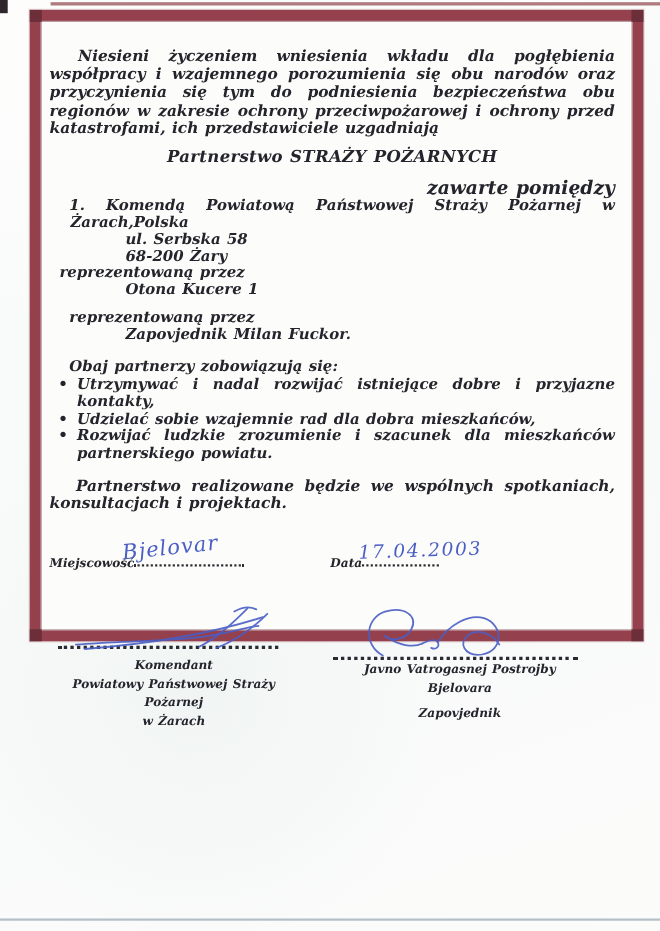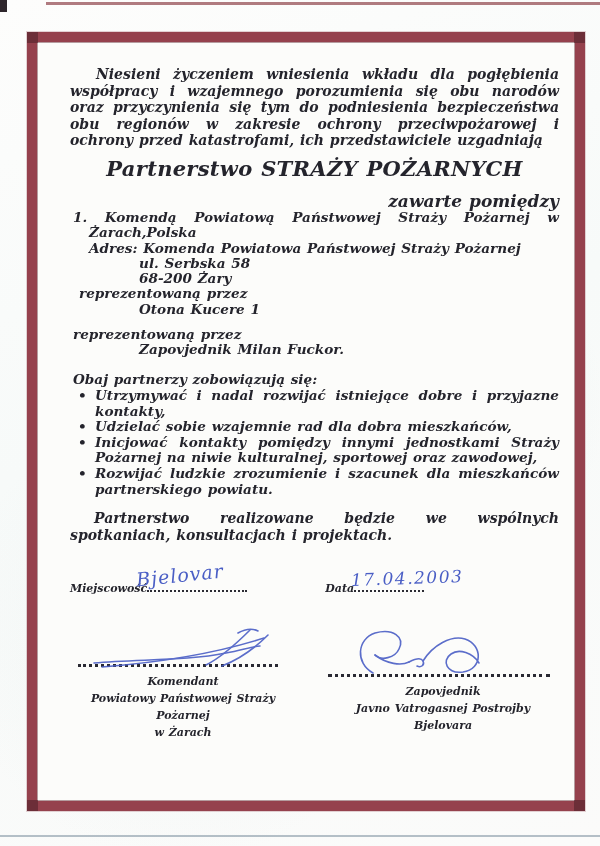--- a/index.html
+++ b/index.html
@@ -15,42 +15,41 @@
       linear-gradient(160deg,#fdfdfc 0%,#f7faf9 45%,#fbfbfa 100%);
     font-family:"DejaVu Serif","Liberation Serif",serif;
     color:var(--ink);
   }
   
   .art-top{position:absolute;top:2px;left:46px;right:0;height:3px;background:#9c5a60;opacity:.8;}
   .art-corner{position:absolute;top:0;left:0;width:7px;height:12px;background:#2e262c;}
   .art-bottom{position:absolute;top:835px;left:0;width:100%;height:2px;background:#a7b4bd;opacity:.85;}
 
   .frame{
-    position:absolute;left:27px;top:32px;width:558px;height:779px;
+    position:absolute;left:27px;top:9px;width:558px;height:574px;
     box-sizing:border-box;border:10px solid var(--frame);
     box-shadow:inset 0 0 0 1px rgba(95,40,49,.45), 0 0 0 1px rgba(150,80,90,.25);
     background:var(--paper);
-    padding-left:25px;
   }
   .corner{position:absolute;width:11px;height:11px;background:var(--frame-dark);opacity:.75;}
   .c-tl{top:-10px;left:-10px;} .c-tr{top:-10px;right:-10px;}
   .c-bl{bottom:-10px;left:-10px;} .c-br{bottom:-10px;right:-10px;}
 
   .content{
     position:relative;box-sizing:border-box;width:100%;height:100%;
     padding:24px 16px 0 8px;
     font-weight:bold;font-style:italic;word-spacing:1px;
   }
   .intro{font-size:14px;line-height:16.6px;text-align:justify;text-indent:26px;margin:0;}
-  .title{font-size:21px;letter-spacing:.3px;text-align:center;margin-top:7px;}
+  .title{font-size:15px;letter-spacing:.3px;text-align:center;margin-top:7px;}
   .subtitle{font-size:17px;text-align:right;margin-top:11px;line-height:18px;}
 
   .body-line{font-size:13.6px;line-height:15.3px;}
   .force-just{text-align:justify;text-align-last:justify;-moz-text-align-last:justify;}
-  .ml1{margin-left:3px;} .ml19{margin-left:19px;} .ml29{margin-left:29px;}
+  .ml1{margin-left:18px;} .ml19{margin-left:19px;} .ml29{margin-left:29px;}
   .ml9{margin-left:9px;} .ml59{margin-left:59px;} .ml69{margin-left:69px;}
   .gap9{margin-top:9px;} .gap10{margin-top:10px;} .gap14{margin-top:14px;}
 
   .obl-list{list-style:none;margin:1px 0 0 0;padding:0;}
   .obl-list li{
     position:relative;margin-left:25px;font-size:13.6px;line-height:15.6px;
     text-align:justify;
   }
   .obl-list li::before{content:"\2022";position:absolute;left:-17px;top:0;}
 
@@ -92,37 +91,35 @@
   <div class="content">
 
     <p class="intro">Niesieni życzeniem wniesienia wkładu dla pogłębienia współpracy i wzajemnego porozumienia się obu narodów oraz przyczynienia się tym do podniesienia bezpieczeństwa obu regionów w zakresie ochrony przeciwpożarowej i ochrony przed katastrofami, ich przedstawiciele uzgadniają</p>
 
     <div class="title">Partnerstwo STRAŻY POŻARNYCH</div>
     <div class="subtitle">zawarte pomiędzy</div>
 
     <div>
       <div class="body-line force-just ml1">1. Komendą Powiatową Państwowej Straży Pożarnej w</div>
       <div class="body-line ml19">Żarach,Polska</div>
-      <div class="body-line ml19">Adres:  Komenda Powiatowa Państwowej Straży Pożarnej</div>
       <div class="body-line ml69">ul. Serbska 58</div>
       <div class="body-line ml69">68-200 Żary</div>
       <div class="body-line ml9">reprezentowaną przez</div>
     </div>
 
     <div>
       <div class="body-line ml69">Otona Kucere 1</div>
       <div class="body-line ml1 gap10">reprezentowaną przez</div>
       <div class="body-line ml69">Zapovjednik Milan Fuckor.</div>
     </div>
 
     <div class="body-line ml1 gap14">Obaj partnerzy zobowiązują się:</div>
     <ul class="obl-list">
       <li>Utrzymywać i nadal rozwijać istniejące dobre i przyjazne kontakty,</li>
       <li>Udzielać sobie wzajemnie rad dla dobra mieszkańców,</li>
-      <li>Inicjować kontakty pomiędzy innymi jednostkami Straży Pożarnej na niwie kulturalnej, sportowej oraz zawodowej,</li>
       <li>Rozwijać ludzkie zrozumienie i szacunek dla mieszkańców partnerskiego powiatu.</li>
     </ul>
 
     <p class="closing">Partnerstwo realizowane będzie we wspólnych spotkaniach, konsultacjach i projektach.</p>
 
     <div class="pd-row">
       <div class="pd-group">
         <span>Miejscowość</span><span class="dotfill dot-place"></span>
         <span class="hw hw-place">Bjelovar</span>
       </div>
@@ -152,19 +149,19 @@
       <div class="sig-col sig-right">
         <svg class="sig-scribble" width="200" height="56" viewBox="0 0 200 56">
           <g fill="none" stroke="#4a5ec5" stroke-width="1.6" stroke-linecap="round" opacity="0.9">
             <path d="M30,48 C12,38 14,14 32,8 C50,3 62,12 56,24 C52,33 38,36 32,30"></path>
             <path d="M32,30 C44,39 58,41 66,37"></path>
             <path d="M66,37 C72,34 78,32 80,36 C82,40 78,43 74,41"></path>
             <path d="M80,36 C90,20 108,10 122,14 C140,20 140,44 120,47 C104,49 98,36 108,29 C116,23 130,28 136,38"></path>
           </g>
         </svg>
         <div class="dotline dl-right"></div>
+        <div class="sig-label">Javno Vatrogasnej Postrojby Bjelovara</div>
         <div class="sig-label sig-role">Zapovjednik</div>
-        <div class="sig-label">Javno Vatrogasnej Postrojby Bjelovara</div>
       </div>
     </div>
 
   </div>
 </div>
 
 </body></html>

